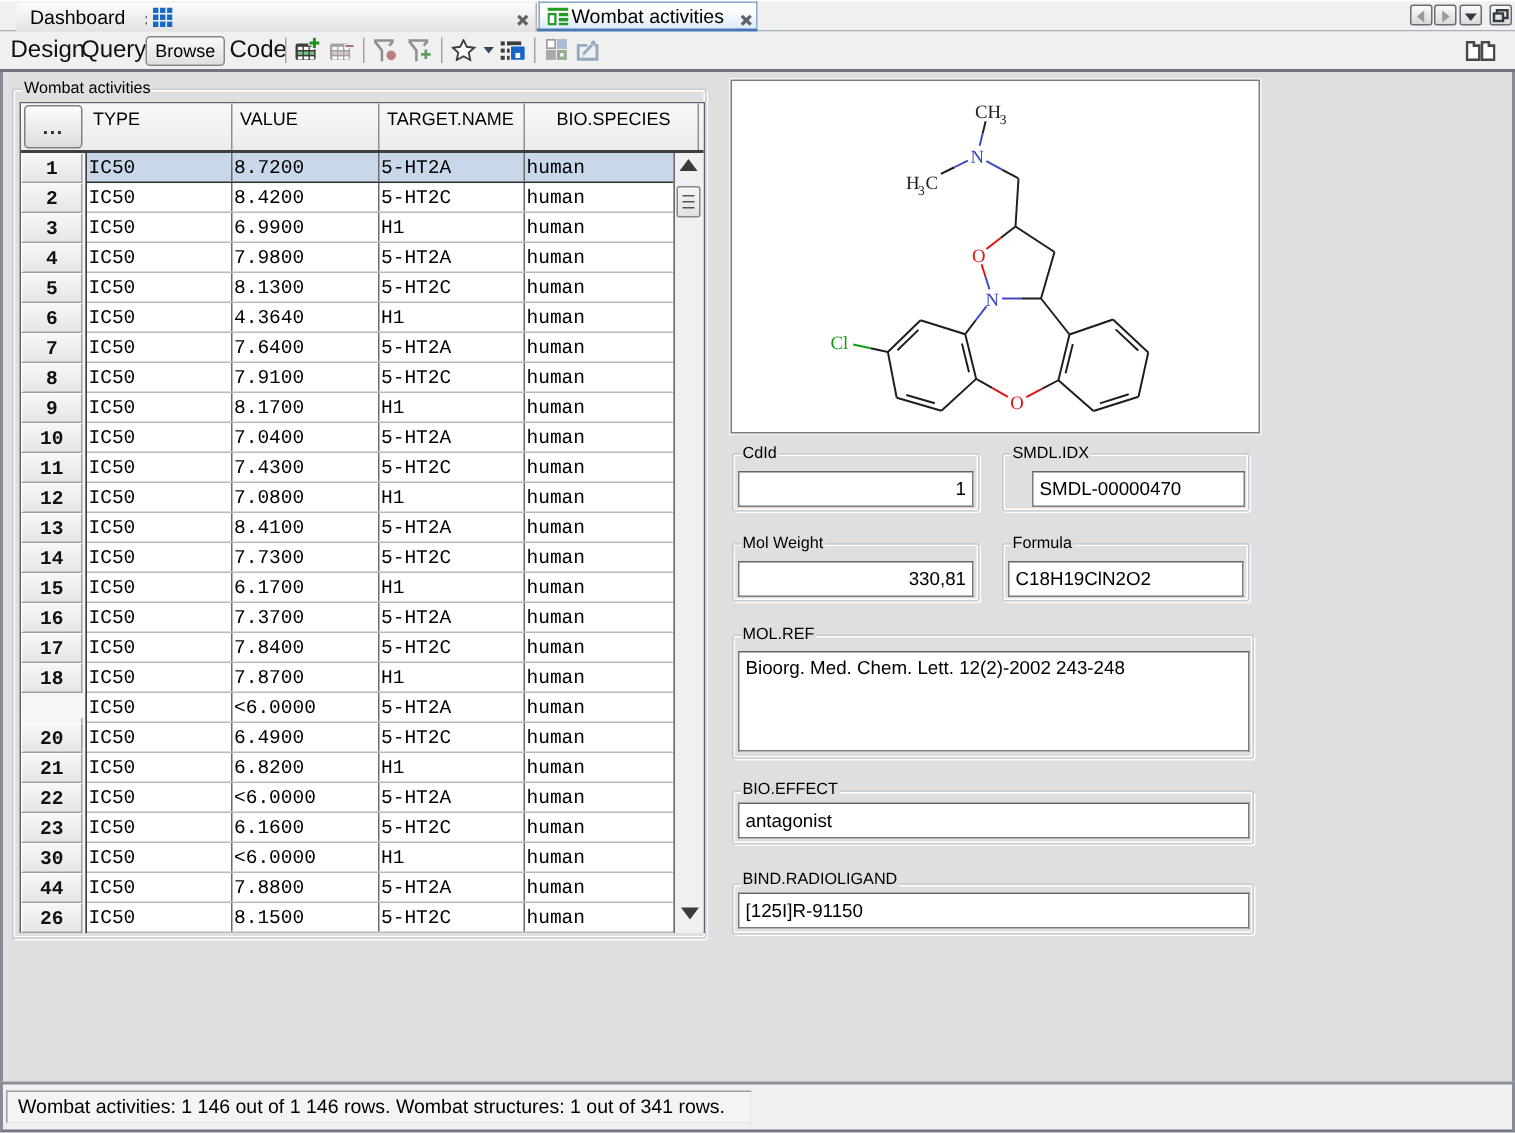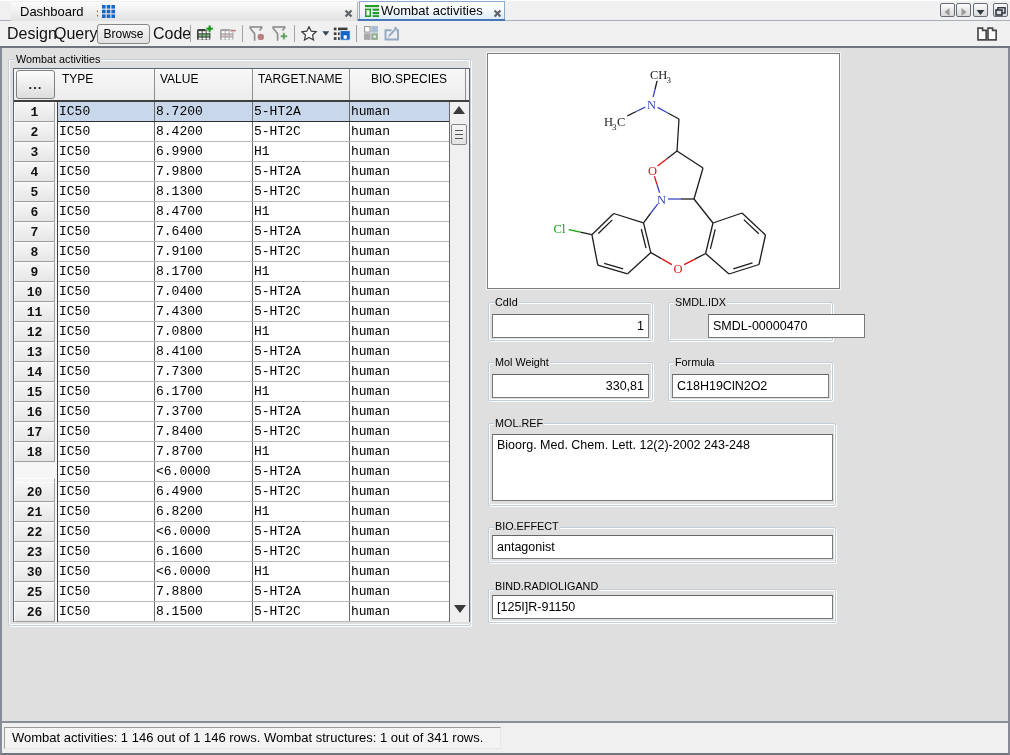--- a/index.html
+++ b/index.html
@@ -270,21 +270,21 @@
         <div class="gc" style="top:280px">15</div>
         <div class="gc" style="top:300px">16</div>
         <div class="gc" style="top:320px">17</div>
         <div class="gc" style="top:340px">18</div>
         <div class="gc" style="top:376px">19</div>
         <div class="gc" style="top:380px">20</div>
         <div class="gc" style="top:400px">21</div>
         <div class="gc" style="top:420px">22</div>
         <div class="gc" style="top:440px">23</div>
         <div class="gc" style="top:460px">30</div>
-        <div class="gc" style="top:480px">25</div>
+        <div class="gc" style="top:480px">44</div>
         <div class="gc" style="top:500px">26</div>
       </div>
     <div id="tbody">
         <div class="drow sel" style="top:0px">
           <div class="c c1">IC50</div>
           <div class="c c2">8.7200</div>
           <div class="c c3">5-HT2A</div>
           <div class="c c4">human</div>
         </div>
         <div class="drow" style="top:20px">
@@ -306,21 +306,21 @@
           <div class="c c4">human</div>
         </div>
         <div class="drow" style="top:80px">
           <div class="c c1">IC50</div>
           <div class="c c2">8.1300</div>
           <div class="c c3">5-HT2C</div>
           <div class="c c4">human</div>
         </div>
         <div class="drow" style="top:100px">
           <div class="c c1">IC50</div>
-          <div class="c c2">8.4700</div>
+          <div class="c c2">4.3640</div>
           <div class="c c3">H1</div>
           <div class="c c4">human</div>
         </div>
         <div class="drow" style="top:120px">
           <div class="c c1">IC50</div>
           <div class="c c2">7.6400</div>
           <div class="c c3">5-HT2A</div>
           <div class="c c4">human</div>
         </div>
         <div class="drow" style="top:140px">
@@ -504,21 +504,21 @@
         <text x="559.5" y="231.5" fill="#0ea00e" text-anchor="middle" style="font-family:'Liberation Serif',serif;font-size:12.5px">Cl</text>
       </svg>
     </div>
 
   <div class="group" style="left:488px;top:254px;width:165px;height:39px"></div>
   <div class="glabel" style="left:494px;top:248px">CdId</div>
   <div class="fld fr" style="left:492px;top:266px;width:157px;height:24px">1</div>
 
   <div class="group" style="left:668px;top:254px;width:165px;height:39px"></div>
   <div class="glabel" style="left:674px;top:248px">SMDL.IDX</div>
-  <div class="fld" style="left:708px;top:266px;width:157px;height:24px">SMDL-00000470</div>
+  <div class="fld" style="left:688px;top:266px;width:142px;height:24px">SMDL-00000470</div>
 
   <div class="group" style="left:488px;top:314px;width:165px;height:39px"></div>
   <div class="glabel" style="left:494px;top:308px">Mol Weight</div>
   <div class="fld fr" style="left:492px;top:326px;width:157px;height:24px">330,81</div>
 
   <div class="group" style="left:668px;top:314px;width:165px;height:39px"></div>
   <div class="glabel" style="left:674px;top:308px">Formula</div>
   <div class="fld" style="left:672px;top:326px;width:157px;height:24px">C18H19ClN2O2</div>
 
   <div class="group" style="left:488px;top:375px;width:348px;height:83px"></div>

